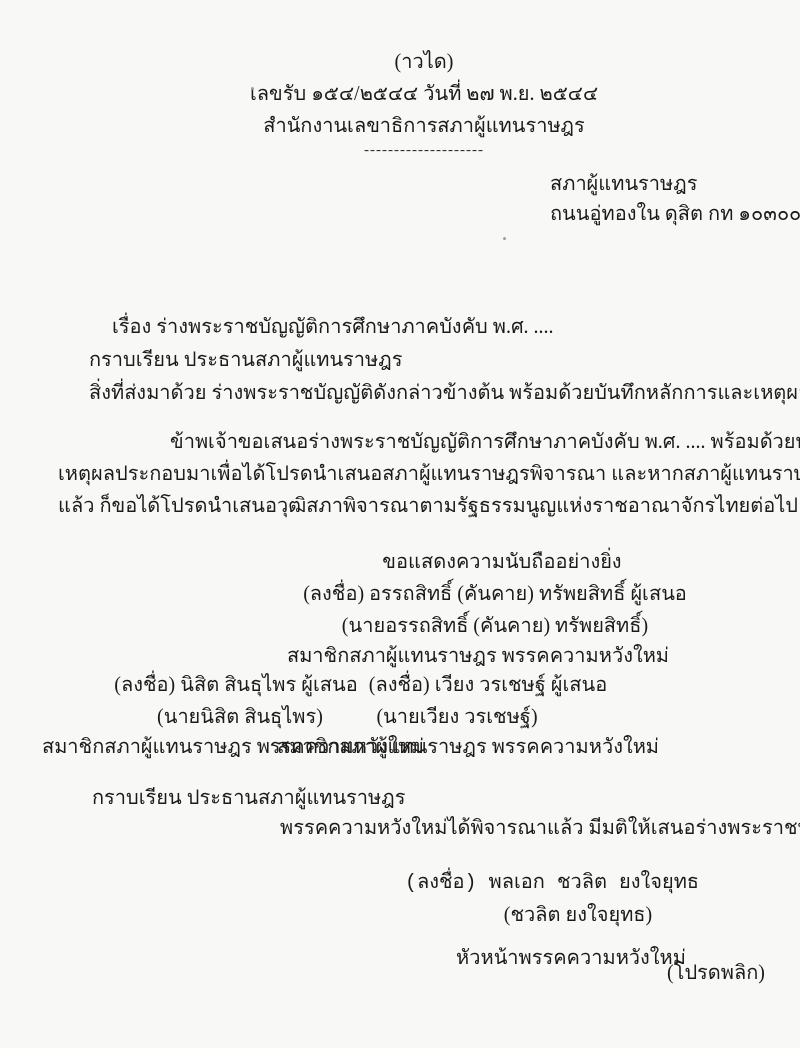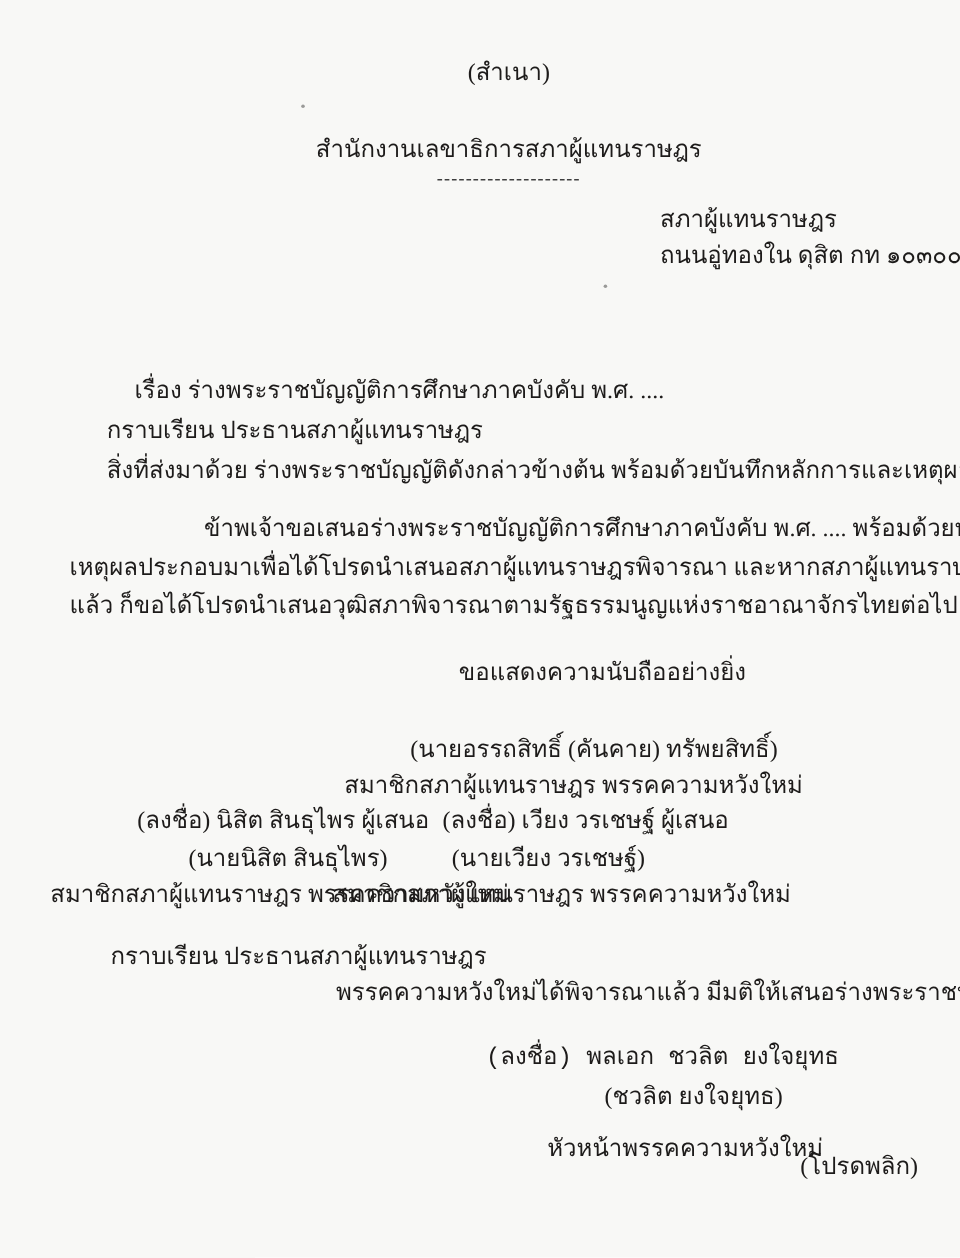--- a/index.html
+++ b/index.html
@@ -58,36 +58,38 @@
   
   .speck{position:absolute;width:3px;height:3px;background:#9a9a98;border-radius:50%;}
   .speck-a{left:251px;top:87px;}
   .speck-b{left:503px;top:237px;}
 </style>
 </head>
 <body>
 
 <div class="page">
 
-  <div class="ln ctr hdr-copy">(สำเนา)</div>
+  <div class="ln ctr hdr-copy">(าวได)</div>
+  <div class="ln ctr hdr-receipt">เลขรับ ๑๕๔/๒๕๔๔ วันที่ ๒๗ พ.ย. ๒๕๔๔</div>
   <div class="ln ctr hdr-office">สำนักงานเลขาธิการสภาผู้แทนราษฎร</div>
   <div class="ln ctr hdr-divider">--------------------</div>
 
   <div class="ln org">สภาผู้แทนราษฎร</div>
   <div class="ln addr">ถนนอู่ทองใน ดุสิต กท ๑๐๓๐๐</div>
 
   <div class="ln subject">เรื่อง  ร่างพระราชบัญญัติการศึกษาภาคบังคับ พ.ศ. ....</div>
   <div class="ln salutation">กราบเรียน  ประธานสภาผู้แทนราษฎร</div>
   <div class="ln enclosure">สิ่งที่ส่งมาด้วย  ร่างพระราชบัญญัติดังกล่าวข้างต้น พร้อมด้วยบันทึกหลักการและเหตุผล</div>
 
   <div class="ln body1">ข้าพเจ้าขอเสนอร่างพระราชบัญญัติการศึกษาภาคบังคับ พ.ศ. .... พร้อมด้วยบันทึกหลักการและ</div>
   <div class="ln body2">เหตุผลประกอบมาเพื่อได้โปรดนำเสนอสภาผู้แทนราษฎรพิจารณา และหากสภาผู้แทนราษฎรลงมติเห็นชอบ</div>
   <div class="ln body3">แล้ว ก็ขอได้โปรดนำเสนอวุฒิสภาพิจารณาตามรัฐธรรมนูญแห่งราชอาณาจักรไทยต่อไป</div>
 
   <div class="ln ctr respect">ขอแสดงความนับถืออย่างยิ่ง</div>
+  <div class="ln ctr s1-signed">(ลงชื่อ)  อรรถสิทธิ์ (คันคาย) ทรัพยสิทธิ์  ผู้เสนอ</div>
   <div class="ln ctr s1-name">(นายอรรถสิทธิ์ (คันคาย) ทรัพยสิทธิ์)</div>
   <div class="ln ctr s1-title">สมาชิกสภาผู้แทนราษฎร พรรคความหวังใหม่</div>
 
   <div class="ln ctr s2-signed">(ลงชื่อ)  นิสิต  สินธุไพร  ผู้เสนอ</div>
   <div class="ln ctr s2-name">(นายนิสิต  สินธุไพร)</div>
   <div class="ln ctr s2-title">สมาชิกสภาผู้แทนราษฎร พรรคความหวังใหม่</div>
 
   <div class="ln ctr s3-signed">(ลงชื่อ)  เวียง  วรเชษฐ์  ผู้เสนอ</div>
   <div class="ln ctr s3-name">(นายเวียง  วรเชษฐ์)</div>
   <div class="ln ctr s3-title">สมาชิกสภาผู้แทนราษฎร พรรคความหวังใหม่</div>

